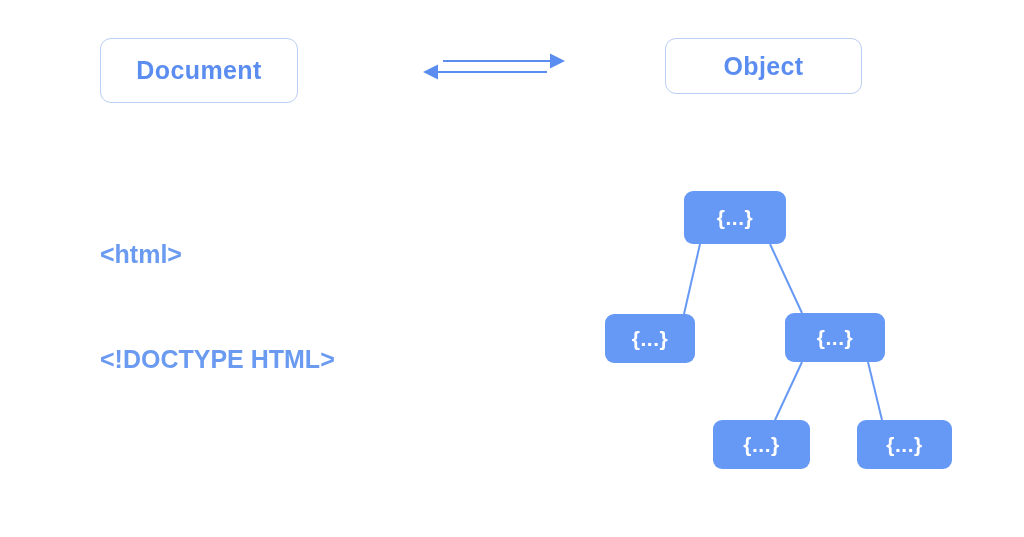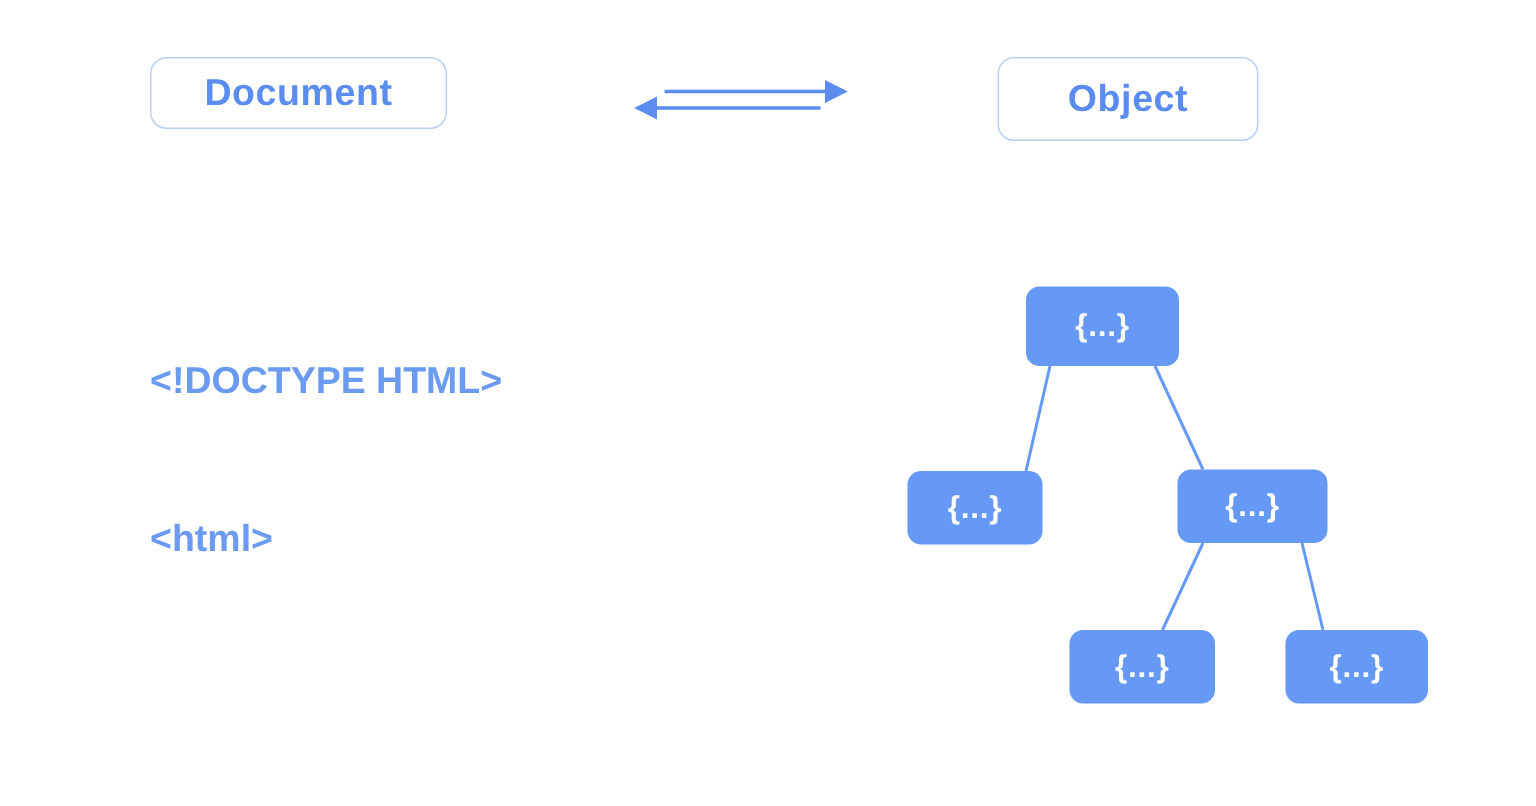--- a/index.html
+++ b/index.html
@@ -30,26 +30,26 @@
     justify-content: center;
     color: #5b8df0;
     font-size: 25px;
     font-weight: bold;
     letter-spacing: 0.4px;
   }
   #pill-document {
     left: 100px;
     top: 38px;
     width: 198px;
-    height: 48px;
+    height: 65px;
   }
   #pill-object {
     left: 665px;
     top: 38px;
-    width: 174px;
+    width: 197px;
     height: 56px;
   }
 
   
   #arrows {
     position: absolute;
     left: 405px;
     top: 40px;
     width: 180px;
     height: 50px;
@@ -121,22 +121,22 @@
       </marker>
       <marker id="arrowLeft" markerWidth="7" markerHeight="7" refX="6" refY="3.5" orient="auto" markerUnits="strokeWidth">
         <path d="M0,0 L7,3.5 L0,7 z" fill="#5b8df0"></path>
       </marker>
     </defs>
     <line x1="38" y1="21" x2="158" y2="21" stroke="#5b8df0" stroke-width="2.2" marker-end="url(#arrowRight)"></line>
     <line x1="142" y1="32" x2="20" y2="32" stroke="#5b8df0" stroke-width="2.2" marker-end="url(#arrowLeft)"></line>
   </svg>
 
   <div id="code-block">
+    <span class="code-line">&lt;html&gt;</span>
     <span class="code-line">&lt;!DOCTYPE HTML&gt;</span>
-    <span class="code-line">&lt;html&gt;</span>
     
     
     
     
     
     
   </div>
 
   <div id="tree">
     <svg id="tree-edges" viewBox="0 0 400 300">

